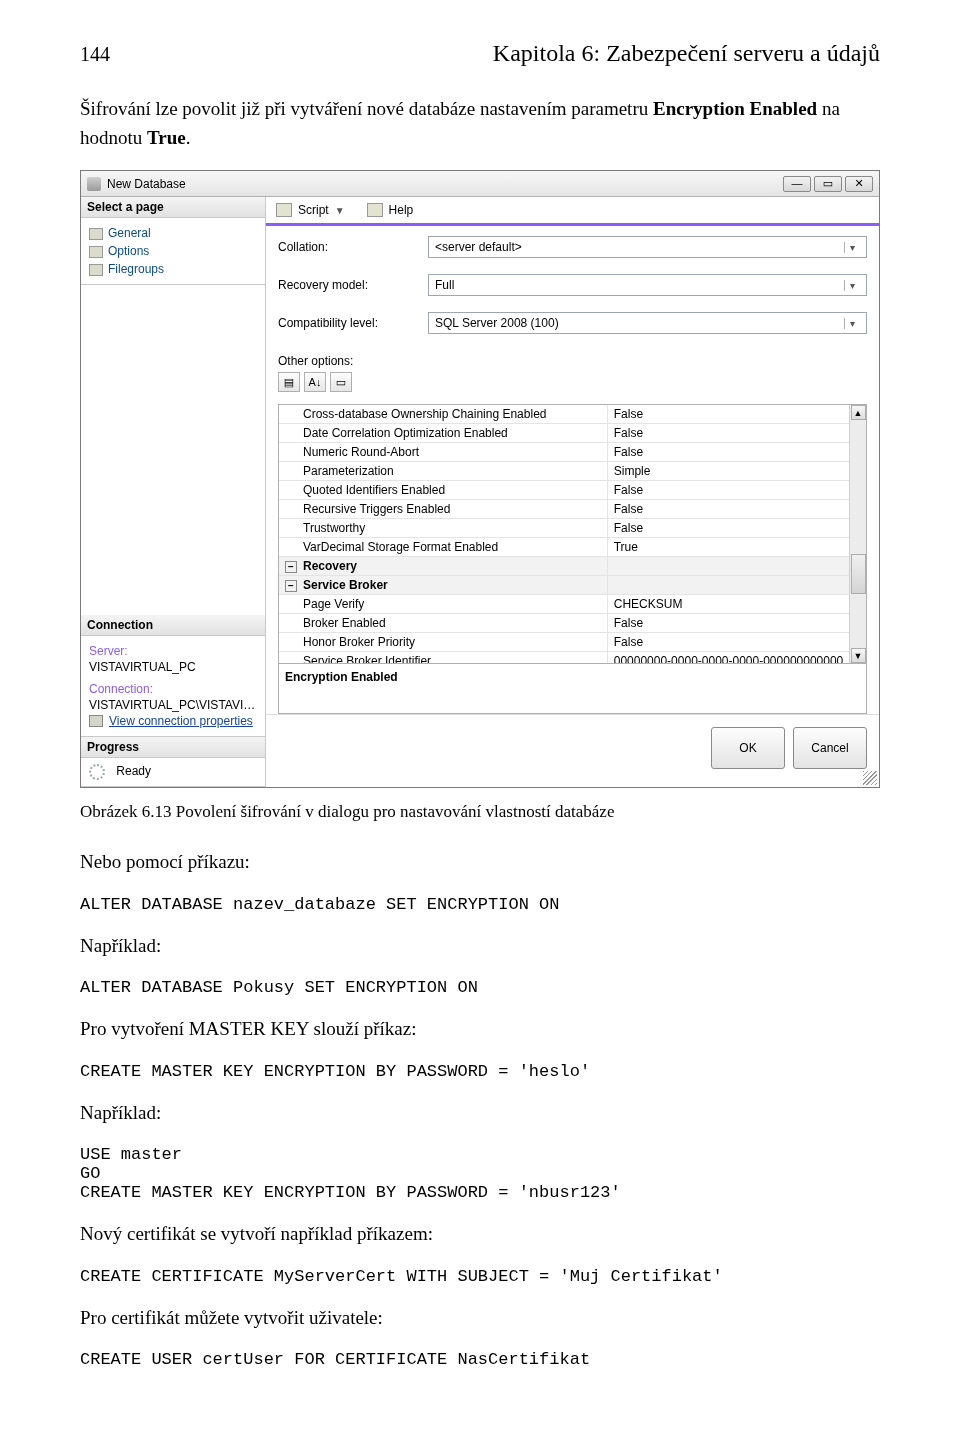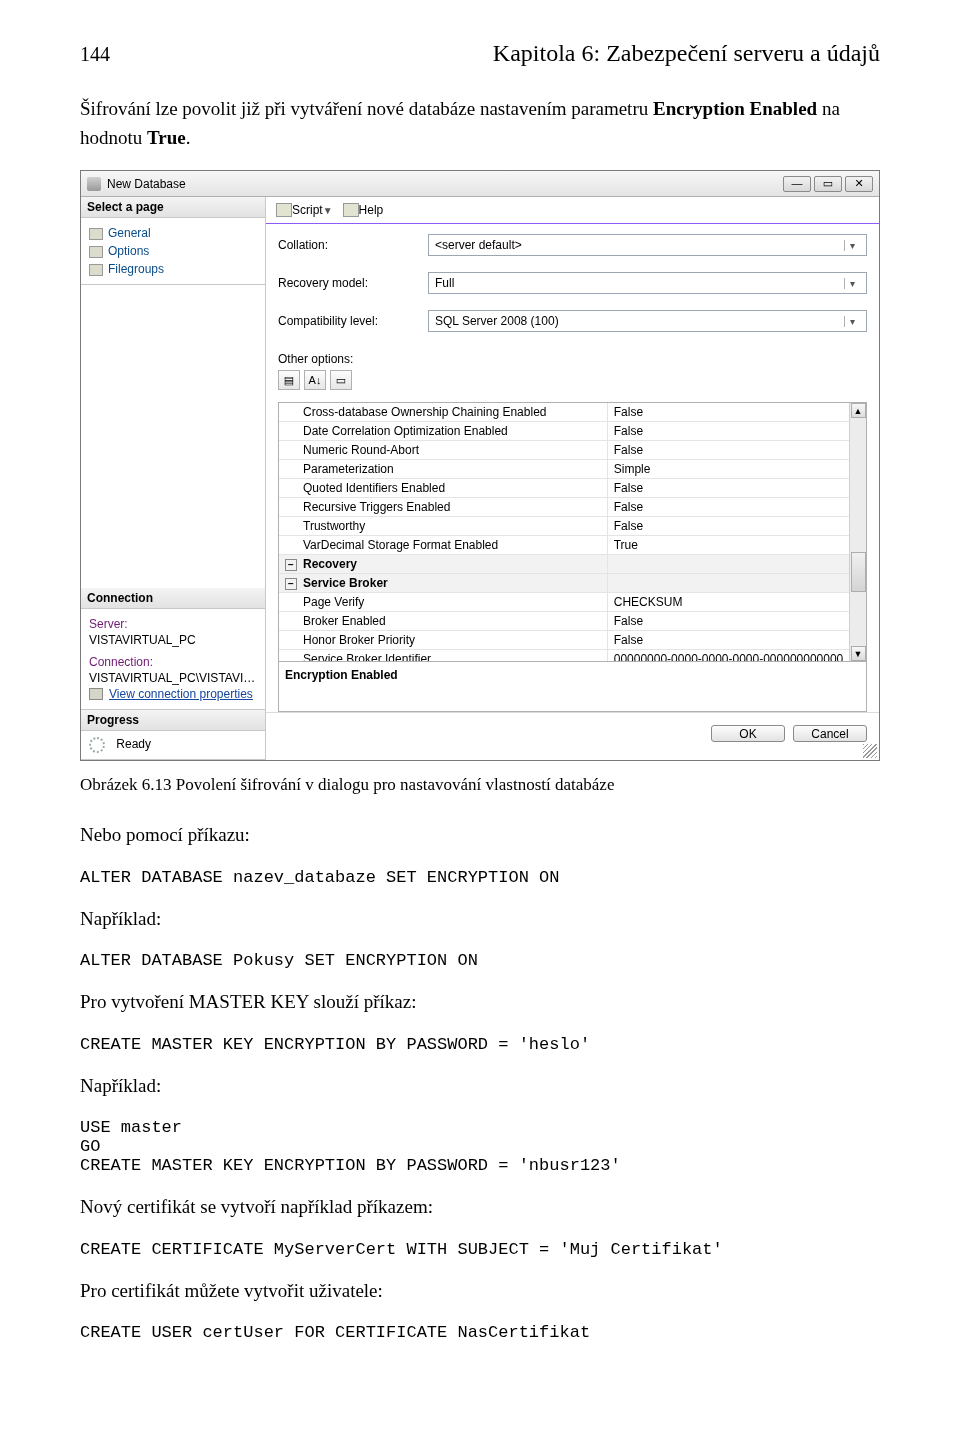--- a/index.html
+++ b/index.html
@@ -83,40 +83,40 @@
     display: flex; align-items: flex-end; gap: 5px;
     padding: 2px 0;
     color: #0a4c8a;
   }
   .page-item .pic {
     width: 14px; height: 12px;
     background: #dcdccc;
     border: 1px solid #999;
   }
   .conn-box div { margin: 2px 0; }
-  .conn-label { color: #701a75; }
+  .conn-label { color: #8b5cf6; }
   .conn-val { color: #000; white-space: nowrap; overflow: hidden; text-overflow: ellipsis; }
   .view-link {
     display: flex; align-items: center; gap: 6px;
     color: #1646a0; text-decoration: underline;
     margin-top: 6px;
   }
   .view-link .lic {
     width: 14px; height: 12px; background: #d6d6c8; border: 1px solid #888;
   }
   .prog-box .spinner {
     display:inline-block; width:16px; height:16px;
     border:2px dotted #9aa; border-radius:50%;
     vertical-align: middle; margin-right:8px;
   }
   .dlg-right { flex: 1; display: flex; flex-direction: column; }
   .toolbar {
-    display: flex; align-items: center; 
+    display: flex; align-items: center; gap: 6px;
     padding: 6px 10px;
-    border-bottom: 1px solid #8b5cf6;
+    border-bottom: 3px solid #8b5cf6;
   }
   .toolbar .tic {
     width: 16px; height: 14px;
     background: #e3e3d1; border: 1px solid #999;
   }
   .toolbar .caret { font-size: 10px; color: #555; }
   .form-rows { padding: 10px 12px 4px 12px; }
   .form-row { display: flex; align-items: center; margin-bottom: 16px; }
   .form-row label { width: 150px; }
   .form-row select, .form-row .combo {
@@ -175,21 +175,21 @@
     background:#ececec; border-left:1px solid #cfcfcf;
     display:flex; flex-direction:column; justify-content:space-between; align-items:center;
   }
   .scrollbar-stub .sb-btn { width:15px; height:15px; background:linear-gradient(#f7f7f7,#dcdcdc); border:1px solid #adadad; display:flex; align-items:center; justify-content:center; font-size:9px; }
   .scrollbar-stub .sb-thumb { width:15px; height:40px; background:linear-gradient(#f0f0f0,#d4d4d4); border:1px solid #adadad; margin-top:80px; }
   .dlg-footer {
     display:flex; justify-content:flex-end; gap:8px;
     padding: 12px; border-top:1px solid #dcdcdc;
   }
   .btn {
-    min-width: 74px; height: 17px;
+    min-width: 74px; height: 42px;
     border:1px solid #8a8a8a; border-radius:3px;
     background:linear-gradient(#fdfdfd,#e3e3e3);
     font-family:inherit; font-size:12px;
     display:flex; align-items:center; justify-content:center;
   }
   .resize-grip {
     align-self:flex-end; width:14px;height:14px;
     background: repeating-linear-gradient(135deg,#999,#999 1px,transparent 1px,transparent 3px);
     margin: -10px 2px 2px 0;
   }

